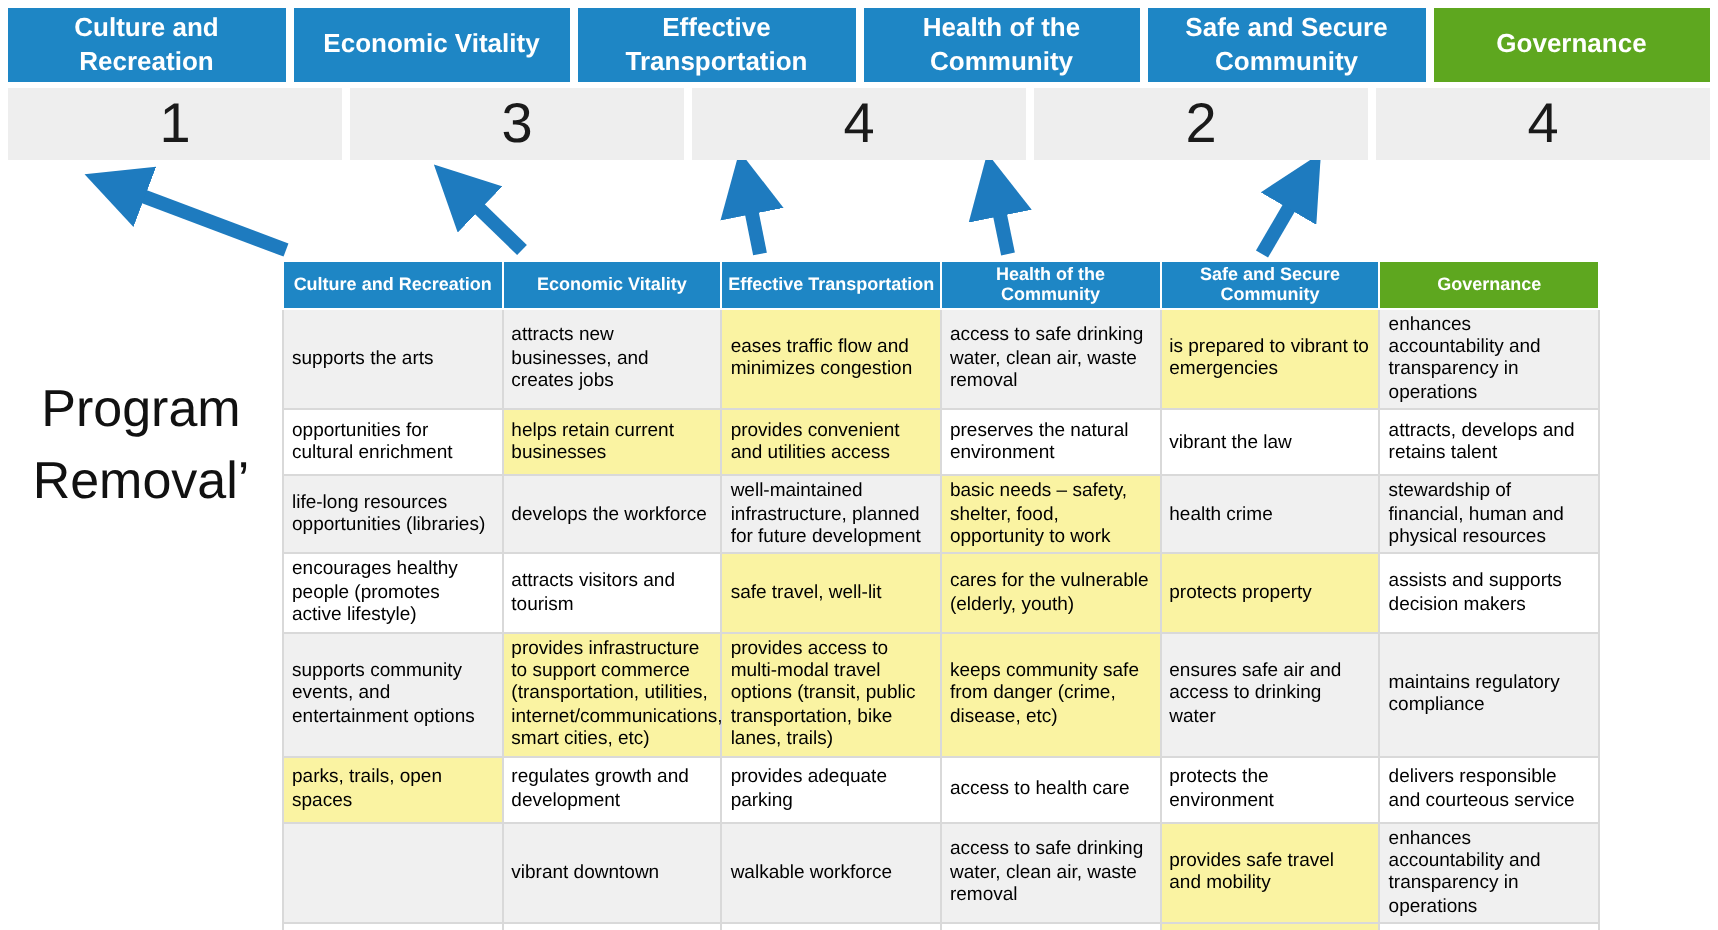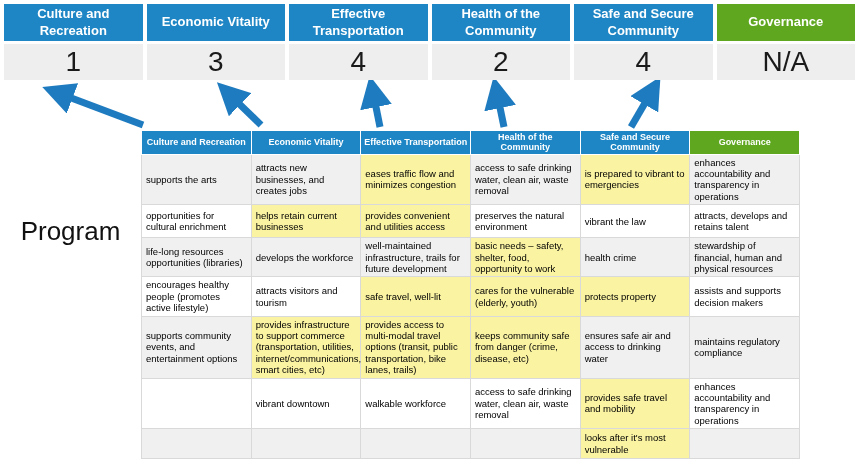--- a/index.html
+++ b/index.html
@@ -18,21 +18,21 @@
   .scores { position:absolute; left:4px; top:44px; width:851px; height:36px;
             display:flex; gap:4px; }
   .scell { flex:1; background:#EEEEEE; color:#1a1a1a; font-size:28px;
            display:flex; align-items:center; justify-content:center; }
 
   
   .arrows { position:absolute; left:0; top:80px; width:859px; height:50px; }
 
   
   .program-label { position:absolute; left:0; top:186px; width:141px;
-                   text-align:center; font-size:26px; line-height:1.4; color:#111;margin-top:27px; }
+                   text-align:center; font-size:26px; line-height:1.4; color:#111; }
 
   
   table.matrix { position:absolute; left:141px; top:130px; width:659px;
                  border-collapse:collapse; table-layout:fixed; }
   table.matrix th { background:#1E86C5; color:#fff; font-weight:bold; font-size:9px;
                     text-align:center; vertical-align:middle; height:22px; padding:1px 2px;
                     border:1px solid #ffffff; line-height:1.15; }
   table.matrix th.green { background:#5EA71F; }
   table.matrix td { font-size:9.5px; color:#000; vertical-align:middle; text-align:left;
                     padding:2px 4px; border:1px solid #D9D9D9; line-height:1.2;
@@ -56,38 +56,38 @@
     <div class="bcell">Safe and Secure Community</div>
     <div class="bcell green">Governance</div>
   </div>
 
   <div class="scores">
     <div class="scell">1</div>
     <div class="scell">3</div>
     <div class="scell">4</div>
     <div class="scell">2</div>
     <div class="scell">4</div>
-    <div class="scell">N/A</div>
   </div>
 
   <svg class="arrows" viewBox="0 0 859 50" xmlns="http://www.w3.org/2000/svg">
     <defs>
       <marker id="ah" markerWidth="4.6" markerHeight="4.6" refX="2.2" refY="2.3" orient="auto">
         <path d="M0,0 L4.6,2.3 L0,4.6 Z" fill="#1E7BBF"></path>
       </marker>
     </defs>
     <line x1="143" y1="45" x2="58" y2="13" stroke="#1E7BBF" stroke-width="7" marker-end="url(#ah)"></line>
     <line x1="261" y1="45" x2="229" y2="14" stroke="#1E7BBF" stroke-width="7" marker-end="url(#ah)"></line>
     <line x1="380" y1="47" x2="373" y2="12" stroke="#1E7BBF" stroke-width="7" marker-end="url(#ah)"></line>
     <line x1="504" y1="47" x2="497" y2="13" stroke="#1E7BBF" stroke-width="7" marker-end="url(#ah)"></line>
     <line x1="631" y1="47" x2="652" y2="11" stroke="#1E7BBF" stroke-width="7" marker-end="url(#ah)"></line>
   </svg>
 
   <div class="program-label">
     <div>Program</div>
+    <div>Removal’</div>
   </div>
 
   <table class="matrix">
     <thead>
       <tr>
         <th>Culture and Recreation</th>
         <th>Economic Vitality</th>
         <th>Effective Transportation</th>
         <th>Health of the Community</th>
         <th>Safe and Secure Community</th>
@@ -107,40 +107,48 @@
         <td data-hl="n">opportunities for cultural enrichment</td>
         <td data-hl="y">helps retain current businesses</td>
         <td data-hl="y">provides convenient and utilities access</td>
         <td data-hl="n">preserves the natural environment</td>
         <td data-hl="n">vibrant the law</td>
         <td data-hl="n">attracts, develops and retains talent</td>
       </tr>
       <tr class="r3">
         <td data-hl="n">life-long resources opportunities (libraries)</td>
         <td data-hl="n">develops the workforce</td>
-        <td data-hl="n">well-maintained infrastructure, trails for future development</td>
+        <td data-hl="n">well-maintained infrastructure, planned for future development</td>
         <td data-hl="y">basic needs – safety, shelter, food, opportunity to work</td>
         <td data-hl="n">health crime</td>
         <td data-hl="n">stewardship of financial, human and physical resources</td>
       </tr>
       <tr class="r4">
         <td data-hl="n">encourages healthy people (promotes active lifestyle)</td>
         <td data-hl="n">attracts visitors and tourism</td>
         <td data-hl="y">safe travel, well-lit</td>
         <td data-hl="y">cares for the vulnerable (elderly, youth)</td>
         <td data-hl="y">protects property</td>
         <td data-hl="n">assists and supports decision makers</td>
       </tr>
       <tr class="r5">
         <td data-hl="n">supports community events, and entertainment options</td>
         <td data-hl="y">provides infrastructure to support commerce (transportation, utilities, internet/communications, smart cities, etc)</td>
         <td data-hl="y">provides access to multi-modal travel options (transit, public transportation, bike lanes, trails)</td>
         <td data-hl="y">keeps community safe from danger (crime, disease, etc)</td>
         <td data-hl="n">ensures safe air and access to drinking water</td>
         <td data-hl="n">maintains regulatory compliance</td>
+      </tr>
+      <tr class="r6">
+        <td data-hl="y">parks, trails, open spaces</td>
+        <td data-hl="n">regulates growth and development</td>
+        <td data-hl="n">provides adequate parking</td>
+        <td data-hl="n">access to health care</td>
+        <td data-hl="n">protects the environment</td>
+        <td data-hl="n">delivers responsible and courteous service</td>
       </tr>
       <tr class="r7">
         <td data-hl="n"></td>
         <td data-hl="n">vibrant downtown</td>
         <td data-hl="n">walkable workforce</td>
         <td data-hl="n">access to safe drinking water, clean air, waste removal</td>
         <td data-hl="y">provides safe travel and mobility</td>
         <td data-hl="n">enhances accountability and transparency in operations</td>
       </tr>
       <tr class="r8">

